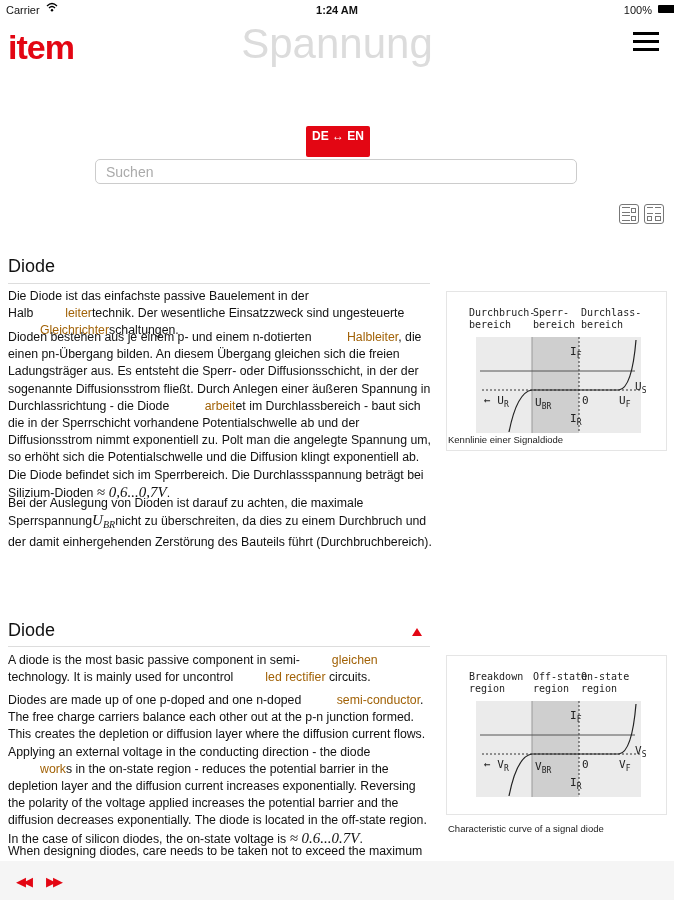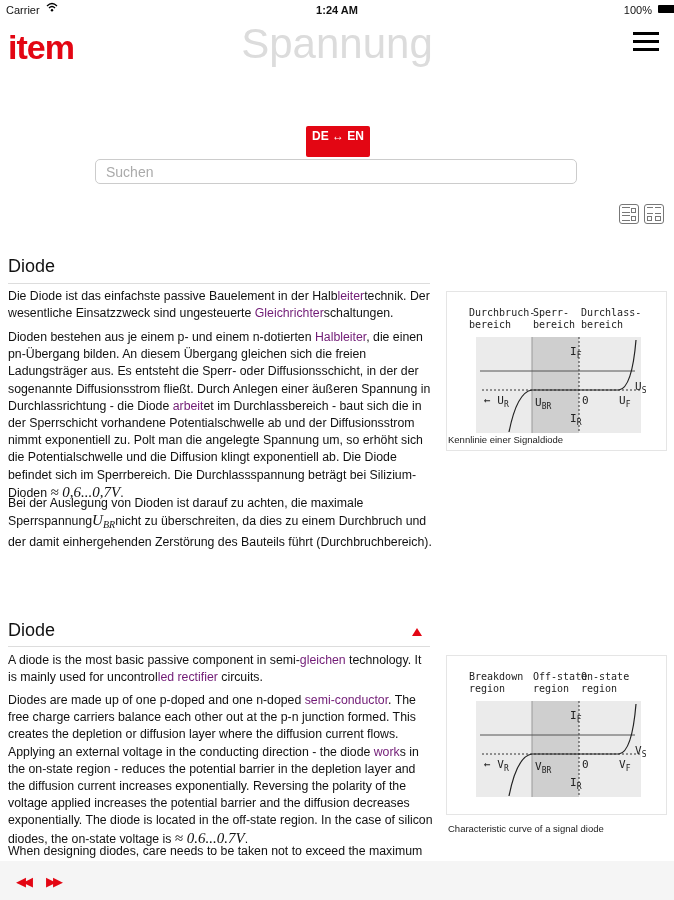--- a/index.html
+++ b/index.html
@@ -18,21 +18,21 @@
   .lang { position:absolute; left:306px; top:126px; width:64px; height:31px; background:#e30613; color:#fff; font-size:12px; font-weight:bold; text-align:center; line-height:21px; border-radius:2px; cursor:pointer; }
   .search { position:absolute; left:95px; top:159px; width:482px; height:25px; border:1px solid #ccc; border-radius:5px; box-sizing:border-box; padding:0 10px; font-size:14px; color:#999; font-family:"Liberation Sans", sans-serif; }
   .search::placeholder { color:#aaa; }
   .view-btn { position:absolute; top:204px; width:20px; height:20px; border:1px solid #777; border-radius:3px; box-sizing:border-box; cursor:pointer; }
   .vb1 { left:619px; }
   .vb2 { left:644px; }
   .view-btn i { position:absolute; display:block; border:1px solid #777; box-sizing:border-box; }
   h2 { position:absolute; left:8px; margin:0; font-weight:normal; font-size:18px; }
   .rule { position:absolute; left:8px; width:422px; height:1px; background:#ddd; }
   .para { position:absolute; left:8px; width:425px; font-size:12.3px; line-height:17.2px; margin:0; }
-  .link { color:#701a75; }
+  .link { color:#a16207;margin-left:32px; }
   .math { font-family:"Liberation Serif", serif; font-style:italic; font-size:15px; }
   .fig { position:absolute; left:446px; width:221px; border:1px solid #e5e5e5; box-sizing:border-box; background:#fff; }
   .fig svg { display:block; }
   .caption { position:absolute; left:448px; font-size:9.5px; color:#222; }
   .up-arrow { position:absolute; left:412px; top:628px; width:0; height:0; border-left:5px solid transparent; border-right:5px solid transparent; border-bottom:8px solid #e30613; cursor:pointer; }
   .footer { position:absolute; left:0; top:861px; width:674px; height:39px; background:#f5f5f5; }
   .nav-btn { position:absolute; top:874px; cursor:pointer; color:#e30613; font-size:13px; letter-spacing:-3px; }
 </style>
 </head>
 <body>

